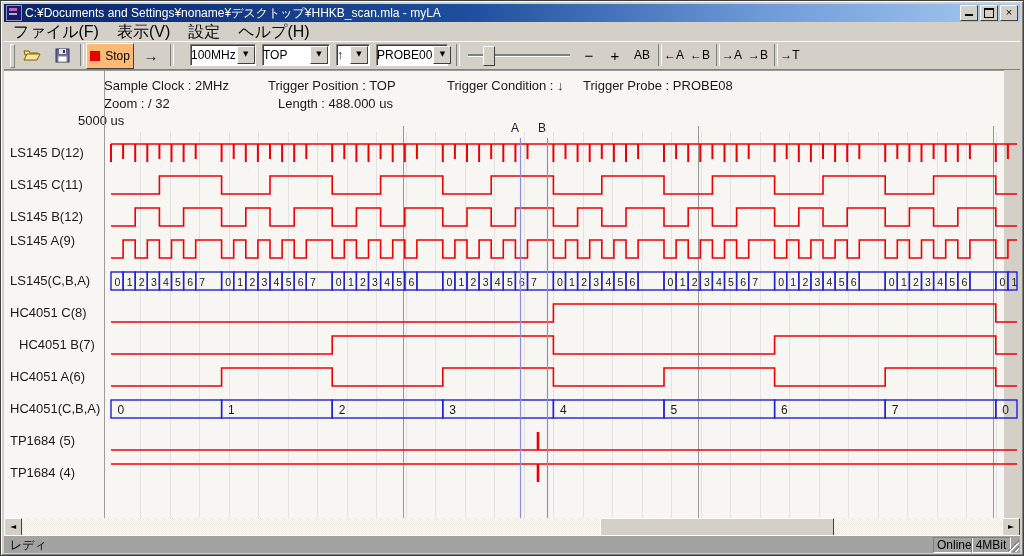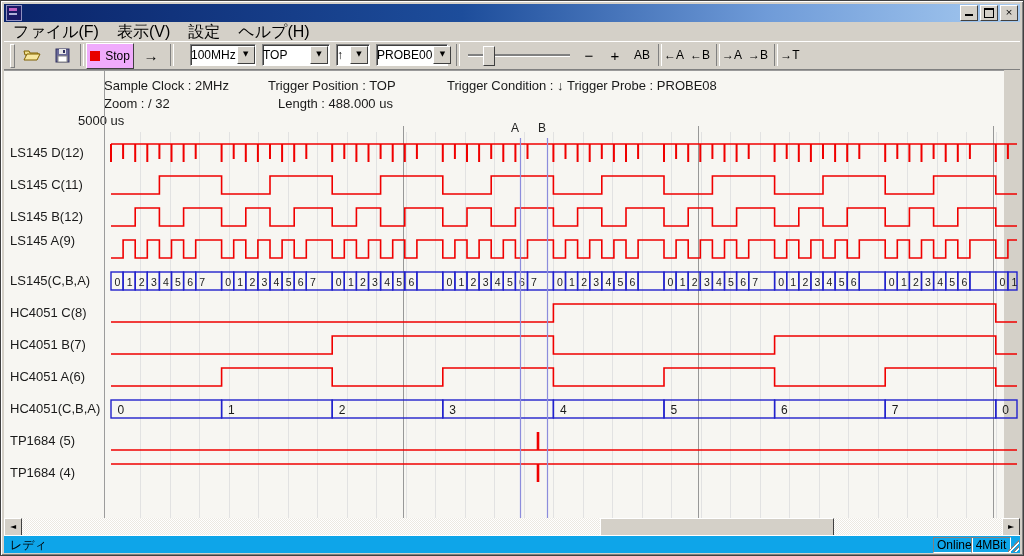--- a/index.html
+++ b/index.html
@@ -28,21 +28,21 @@
   .tb-btn .maxbox{display:block;width:8px;height:7px;border:1px solid #000;border-top-width:2px;margin:2px auto 0;}
   
   .menubar{position:absolute;left:4px;top:23px;right:4px;height:18px;background:#d4d0c8;font-size:16px;color:#000;display:flex;align-items:center;}
   .menu-item{padding:1px 9px;}
   
   .toolbar{position:absolute;left:4px;top:41px;right:4px;height:28px;background:#d4d0c8;border-bottom:1px solid #808080;box-shadow:0 1px 0 #ffffff inset;}
   .toolbar *{font-size:12px;}
   .tsep{position:absolute;top:3px;width:2px;height:22px;border-left:1px solid #808080;border-right:1px solid #fff;}
   .tgrip{position:absolute;left:6px;top:3px;width:3px;height:22px;border:1px solid;border-color:#fff #808080 #808080 #fff;}
   .tool-btn{position:absolute;top:2px;height:24px;display:flex;align-items:center;justify-content:center;color:#000;}
-  .raised{border:1px solid;border-color:#fff #404040 #404040 #fff;background:#f0abfc;}
+  .raised{border:1px solid;border-color:#fff #404040 #404040 #fff;background:#fdba74;}
   .flat{background:transparent;}
   .stop-sq{width:10px;height:10px;background:#e80000;margin-right:5px;flex:0 0 auto;}
   .combo{position:absolute;top:3px;height:20px;background:#fff;border:1px solid;border-color:#808080 #fff #fff #808080;box-shadow:inset 1px 1px 0 #404040;display:flex;align-items:center;}
   .combo .cv{flex:1;padding-left:0;font-size:12px;color:#000;white-space:nowrap;}
   .combo .cbtn{width:16px;height:16px;margin:1px;background:#d4d0c8;border:1px solid;border-color:#fff #404040 #404040 #fff;
      font-size:7px;text-align:center;line-height:15px;color:#000;flex:0 0 auto;font-family:"DejaVu Sans",sans-serif;}
   .slider-track{position:absolute;top:13px;height:2px;background:#808080;border-bottom:1px solid #fff;}
   .slider-thumb{position:absolute;top:5px;width:10px;height:18px;background:#d4d0c8;border:1px solid;border-color:#fff #404040 #404040 #fff;}
   
   .content{position:absolute;left:4px;top:70px;width:1000px;height:448px;background:#f7f6f2;border-top:1px solid #9a9a9a;}
@@ -51,33 +51,34 @@
   .col-divider{position:absolute;left:100px;top:0;width:1px;height:448px;background:#9c9c9c;}
   .cursor-label{position:absolute;top:50px;font-size:12px;color:#222;}
   #plot-svg{position:absolute;left:0;top:0;}
   
   .hscroll{position:absolute;left:4px;top:518px;width:1016px;height:17px;background:#f1efe9;
     background-image:repeating-conic-gradient(#ffffff 0 25%,#ece9e2 0 50%);background-size:2px 2px;}
   .sb-btn{position:absolute;top:0;width:16px;height:17px;background:#d4d0c8;border:1px solid;border-color:#fff #404040 #404040 #fff;
     font-size:8px;line-height:15px;text-align:center;color:#000;font-family:"DejaVu Sans",sans-serif;}
   .sb-thumb{position:absolute;top:0;height:17px;background:#d4d0c8;border:1px solid;border-color:#fff #404040 #404040 #fff;}
   
-  .statusbar{position:absolute;left:4px;top:535px;width:1016px;height:17px;background:#0ea5e9;border-top:1px solid #fff;font-size:12px;color:#000;}
+  .statusbar{position:absolute;left:4px;top:535px;width:1016px;height:17px;background:#a3a3a3;border-top:1px solid #fff;font-size:12px;color:#000;}
   .status-ready{position:absolute;left:6px;top:1px;}
   .status-panel{position:absolute;top:1px;height:14px;line-height:14px;padding:0 3px;border:1px solid;border-color:#808080 #fff #fff #808080;}
   .grip{position:absolute;right:1px;bottom:1px;width:12px;height:12px;
     background:linear-gradient(135deg,transparent 50%,#808080 50%,#808080 58%,#fff 58%,#fff 66%,transparent 66%,transparent 74%,#808080 74%,#808080 82%,#fff 82%,#fff 90%,transparent 90%);}
 </style>
 </head>
 <body>
 
 <div class="win-frame"></div>
 
 <div class="titlebar">
   <span class="app-icon"></span>
+  <span class="title-text">C:¥Documents and Settings¥noname¥デスクトップ¥HHKB_scan.mla - myLA</span>
   <span class="tb-btns">
     <span class="tb-btn">
         <span class="minbar"></span>
       </span>
     <span class="tb-btn">
         <span class="maxbox"></span>
       </span>
     <span class="tb-btn">×</span>
   </span>
 </div>
@@ -144,37 +145,37 @@
   <span class="tool-btn flat" style="left:716px;width:24px;">→A</span>
   <span class="tool-btn flat" style="left:742px;width:24px;">→B</span>
   <span class="tsep" style="left:770px;"></span>
   <span class="tool-btn flat" style="left:774px;width:24px;">→T</span>
 </div>
 
 <div class="content">
   <div class="info-text" style="left:100px;top:7px;">Sample Clock : 2MHz</div>
   <div class="info-text" style="left:264px;top:7px;">Trigger Position : TOP</div>
   <div class="info-text" style="left:443px;top:7px;">Trigger Condition : ↓</div>
-  <div class="info-text" style="left:563px;top:7px;">Trigger Probe : PROBE08</div>
+  <div class="info-text" style="left:579px;top:7px;">Trigger Probe : PROBE08</div>
   <div class="info-text" style="left:100px;top:25px;">Zoom : /  32</div>
   <div class="info-text" style="left:274px;top:25px;">Length : 488.000 us</div>
   <div class="info-text" style="left:74px;top:42px;">5000 us</div>
 
   <div class="cursor-label" style="left:507px;">A</div>
   <div class="cursor-label" style="left:534px;">B</div>
 
   <div class="col-divider"></div>
   <div id="chan-labels">
       <div class="chan-label" style="top: 74px;">LS145 D(12)</div>
       <div class="chan-label" style="top: 106px;">LS145 C(11)</div>
       <div class="chan-label" style="top: 138px;">LS145 B(12)</div>
       <div class="chan-label" style="top: 162px;">LS145 A(9)</div>
       <div class="chan-label" style="top: 202px;">LS145(C,B,A)</div>
       <div class="chan-label" style="top: 234px;">HC4051 C(8)</div>
-      <div class="chan-label" style="top: 266px;">HC4051 B(7)</div>
+      <div class="chan-label" style="top: 266px; margin-left: 9px;">HC4051 B(7)</div>
       <div class="chan-label" style="top: 298px;">HC4051 A(6)</div>
       <div class="chan-label" style="top: 330px;">HC4051(C,B,A)</div>
       <div class="chan-label" style="top: 362px;">TP1684 (5)</div>
       <div class="chan-label" style="top: 394px;">TP1684 (4)</div>
     </div>
 
   <svg id="plot-svg" width="1016" height="448">
       <g shape-rendering="crispEdges">
         <line x1="136.5" y1="61" x2="136.5" y2="448" stroke="#e2e2e2" stroke-width="1"></line>
         <line x1="166" y1="61" x2="166" y2="448" stroke="#e2e2e2" stroke-width="1"></line>

